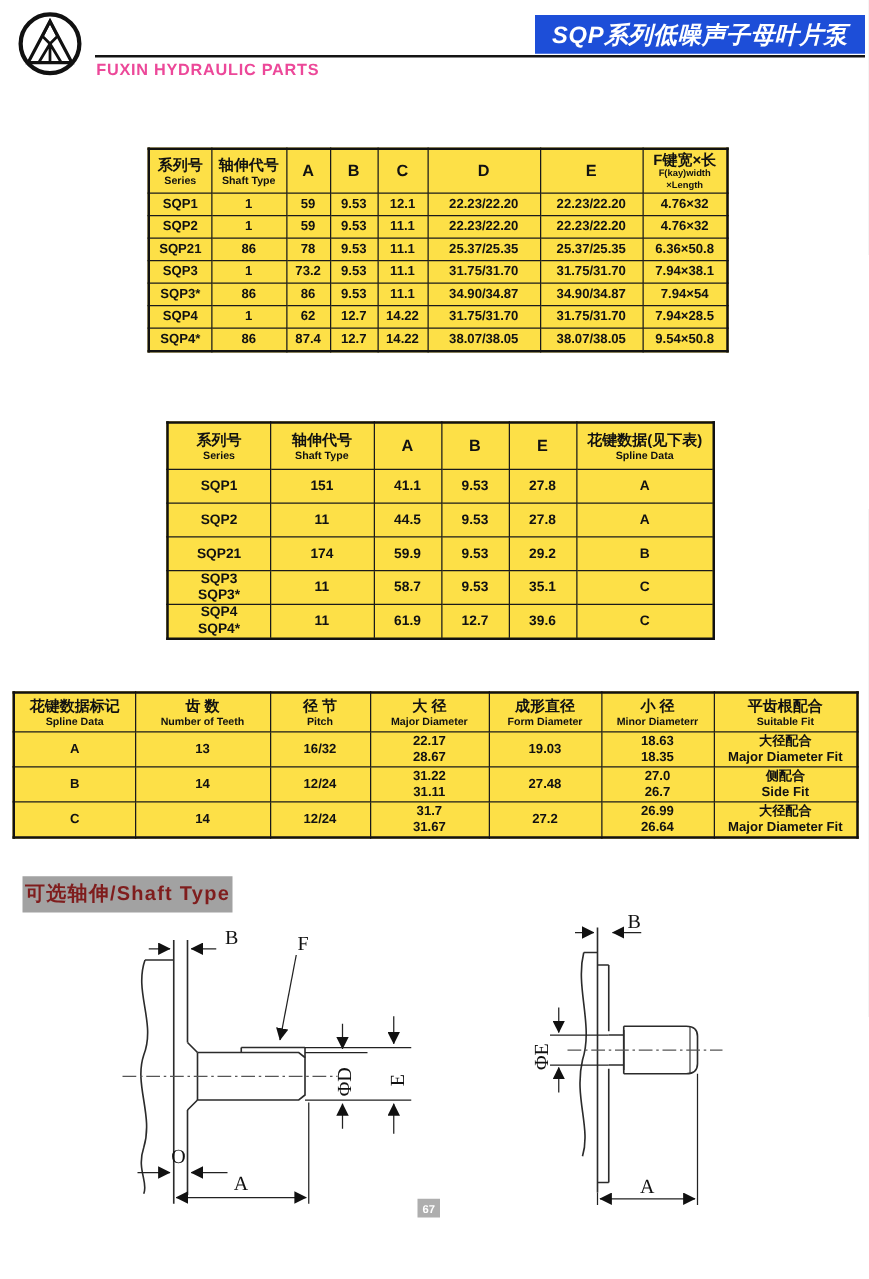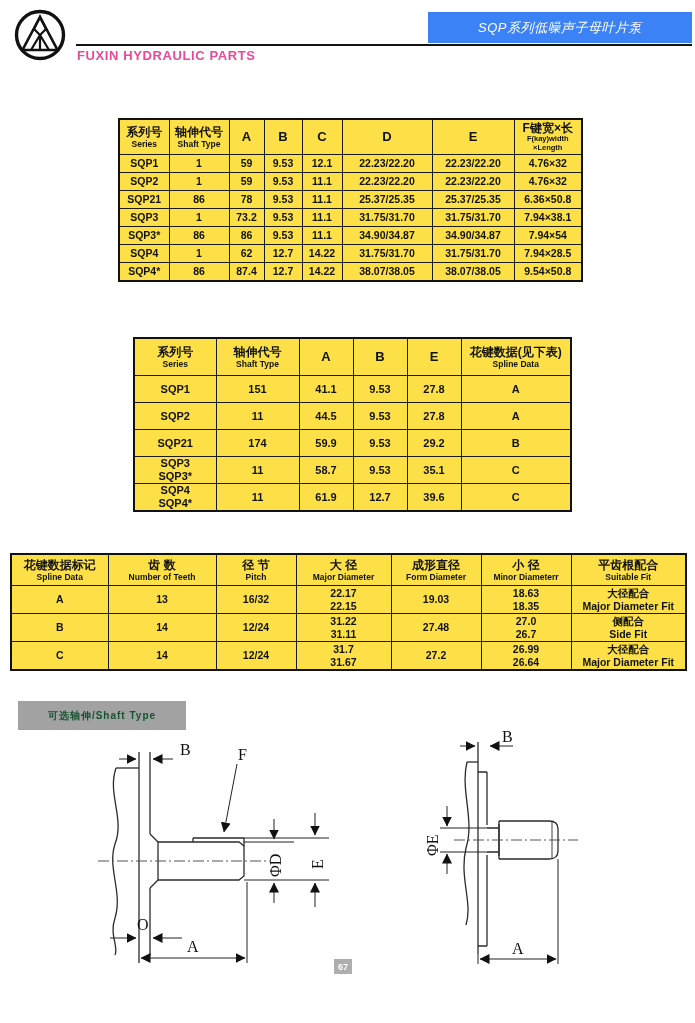--- a/index.html
+++ b/index.html
@@ -14,21 +14,21 @@
     position:absolute; left:77px; top:8px; font-size:31px; font-weight:bold;
     letter-spacing:11px; white-space:nowrap; color:#0d0d0d;
   }
   .header-rule { position:absolute; left:76px; top:44px; width:616px; height:2px; background:#141414; }
   .title-en {
     position:absolute; left:77px; top:48px; font-size:13px; font-weight:bold;
     letter-spacing:0.6px; color:#ec4899; white-space:nowrap;
   }
   .banner {
     position:absolute; left:428px; top:12px; width:264px; height:31px;
-    background:#3b82f6; color:#ffffff; font-weight:normal; font-size:13px;
+    background:#1d4ed8; color:#ffffff; font-weight:bold; font-size:19px;
     display:flex; align-items:center; justify-content:center;
     font-style:italic; letter-spacing:0.5px; white-space:nowrap;
   }
   
   table { border-collapse:collapse; table-layout:fixed; background:#fde047; }
   th, td {
     border:1.4px solid #1a1a1a; text-align:center; vertical-align:middle;
     padding:0 2px; font-weight:bold; white-space:pre-line; line-height:1.18;
   }
   table { border:2px solid #111; }
@@ -40,21 +40,21 @@
   .t1 tbody td { height:17px; }
   .t2 { position:absolute; left:133px; top:337px; width:437px; font-size:11px; }
   .t2 th { height:36px; }
   .t2 tbody td { height:26px; }
   .t3 { position:absolute; left:10px; top:553px; width:675px; font-size:10.5px; }
   .t3 th { height:30px; }
   .t3 tbody td { height:27px; }
   
   .shaft-badge {
     position:absolute; left:18px; top:701px; width:168px; height:29px;
-    background:#a2a2a2; color:#14532d; font-weight:bold; font-size:10px;
+    background:#a2a2a2; color:#7f1d1d; font-weight:bold; font-size:16px;
     display:flex; align-items:center; justify-content:center; letter-spacing:1px;
     white-space:nowrap;
   }
   .draw { position:absolute; }
   .draw-left  { left:78px;  top:722px; }
   .draw-right { left:412px; top:728px; }
   .draw svg text {
     font-family:"Liberation Serif", serif; font-size:16px; fill:#111;
   }
   
@@ -262,21 +262,21 @@
         <th><span class="cn">小  径</span><span class="en">Minor Diameterr</span></th>
         <th><span class="cn">平齿根配合</span><span class="en">Suitable Fit</span></th>
       </tr>
     </thead>
     <tbody>
         <tr>
           <td>A</td>
           <td>13</td>
           <td>16/32</td>
           <td>22.17
-22.15</td>
+28.67</td>
           <td>19.03</td>
           <td>18.63
 18.35</td>
           <td>大径配合
 Major Diameter Fit</td>
         </tr>
         <tr>
           <td>B</td>
           <td>14</td>
           <td>12/24</td>

